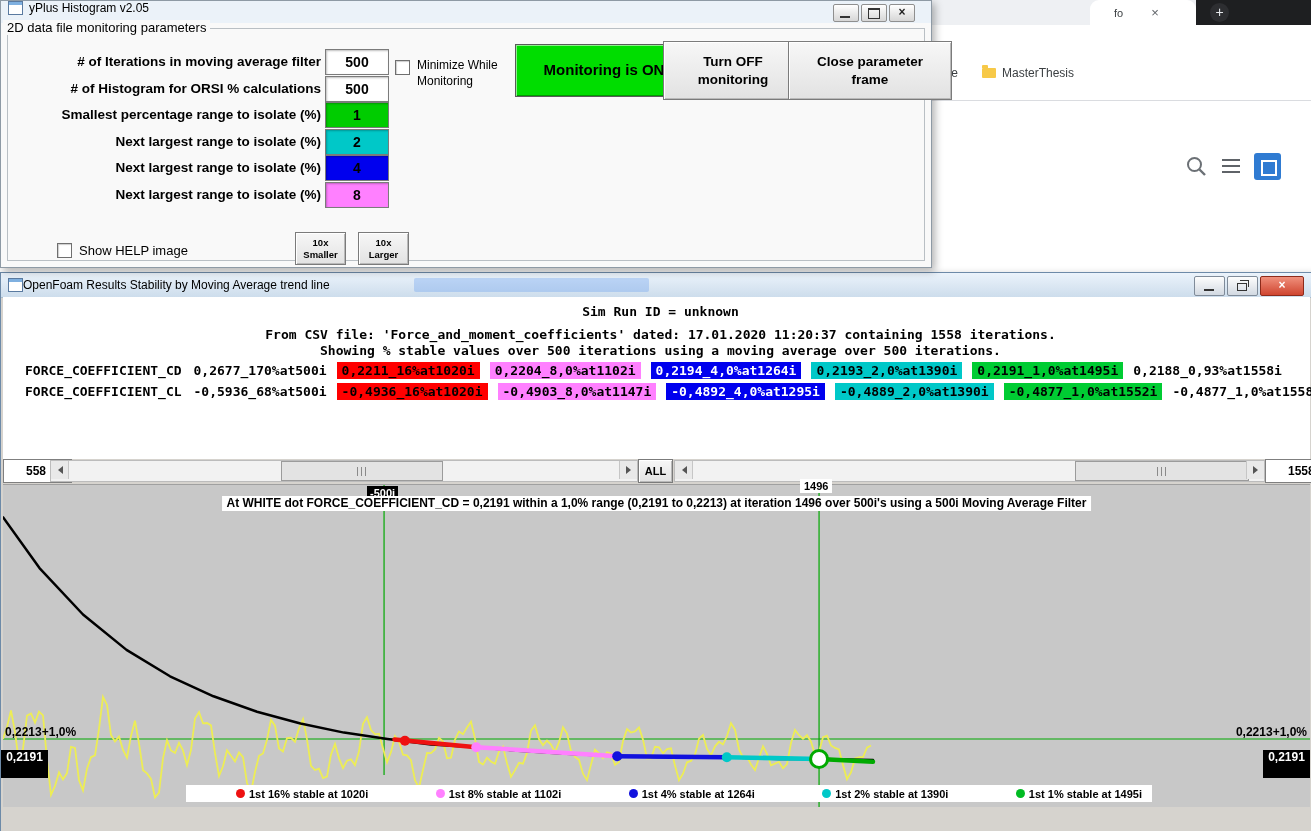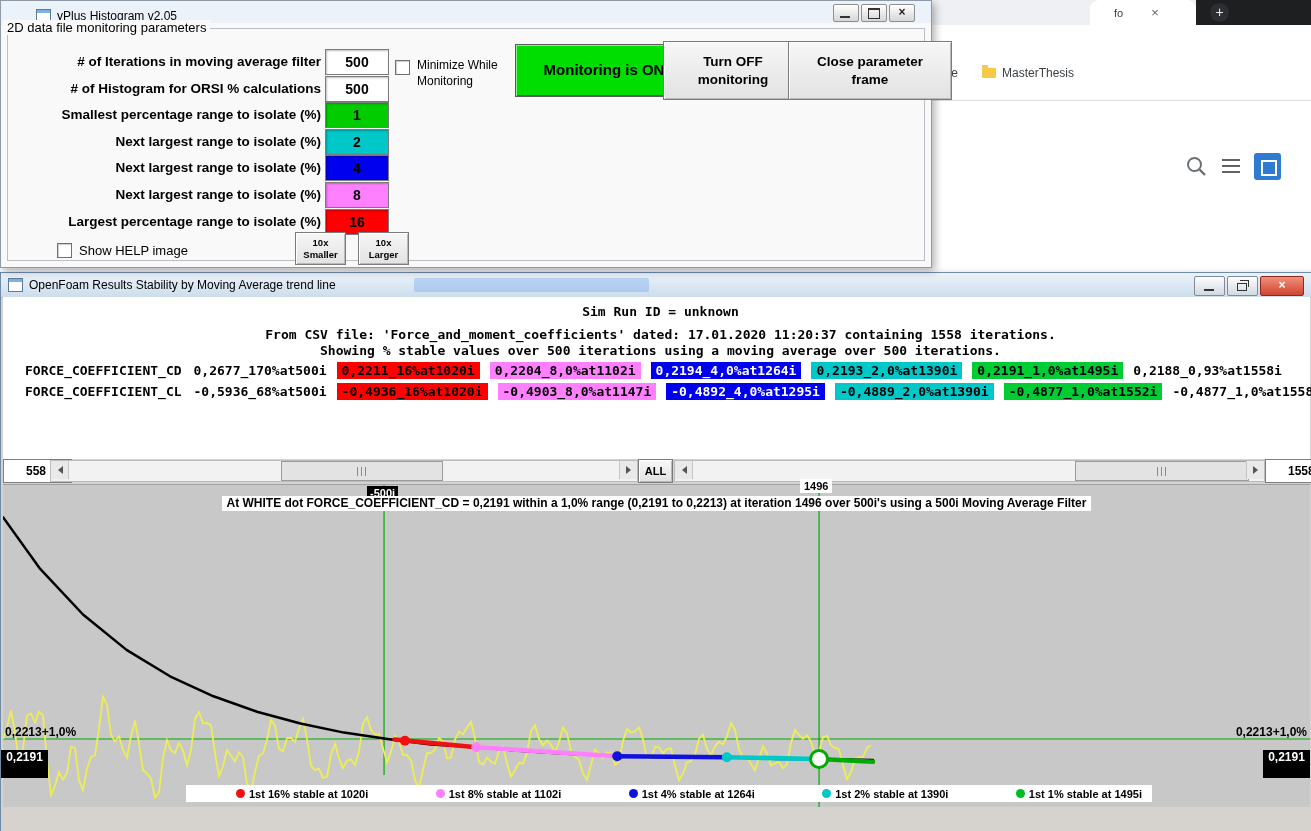--- a/index.html
+++ b/index.html
@@ -38,21 +38,21 @@
   .g-max{position:absolute;left:6px;top:3px;width:10px;height:8px;border:1px solid #333;border-top-width:2px;}
   .g-res{position:absolute;left:9px;top:6px;width:8px;height:6px;border:1px solid #333;}
   .g-res:before{content:"";position:absolute;left:2px;top:-4px;width:8px;height:6px;border:1px solid #333;border-bottom:none;border-left:none;}
   .g-x{position:absolute;left:0;right:0;top:0;bottom:0;text-align:center;font-size:12px;line-height:15px;color:#222;font-weight:bold;}
   .g-x.white{color:#fff;line-height:17px;}
   .appicon{width:13px;height:12px;margin-left:7px;border:1px solid #5a7aa0;background:#fff;position:relative;flex:none;}
   .appicon:before{content:"";position:absolute;left:0;top:0;right:0;height:3px;background:#7fb0e0;}
 
   
   #param-win{position:absolute;left:0;top:0;width:930px;height:266px;background:#f9f9f9;border:1px solid #8e9aa5;box-shadow:3px 3px 8px rgba(0,0,0,.30);z-index:20;}
-  #param-title{position:absolute;left:0;top:0;right:0;height:22px;background:rgba(233,241,249,0.86);display:flex;align-items:flex-end;padding-left:28px;}
+  #param-title{position:absolute;left:0;top:0;right:0;height:22px;background:rgba(233,241,249,0.86);display:flex;align-items:flex-start;}
   #param-title .ttl{margin-left:6px;font-size:12px;}
   #param-win .winbtns{right:16px;top:3px;}
   #groupbox{position:absolute;left:6px;top:27px;width:916px;height:231px;border:1px solid #b9bfc4;}
   #grouplabel{position:absolute;left:2px;top:19px;background:#f9f9f9;padding:0 4px;font-size:13px;z-index:2;}
   .prow{position:absolute;left:28px;width:360px;height:24px;}
   .plabel{position:absolute;left:0;top:0;width:292px;height:24px;display:flex;align-items:center;justify-content:flex-end;font-weight:bold;font-size:13.5px;white-space:nowrap;}
   .pval{position:absolute;left:296px;top:0;width:62px;height:24px;border:1px solid #7b7b7b;box-shadow:inset 1px 1px 2px rgba(0,0,0,.25);display:flex;align-items:center;justify-content:center;font-weight:bold;font-size:14px;background:#fff;}
   .cb{width:13px;height:13px;background:#fff;border:1px solid #6f6f6f;box-shadow:inset 1px 1px 1px rgba(0,0,0,.2);flex:none;}
   #cb-minimize{position:absolute;left:394px;top:57px;display:flex;gap:7px;}
   #cb-minimize .cb{margin-top:2px;}
@@ -62,21 +62,21 @@
   #btn-turnoff{position:absolute;left:662px;top:40px;width:118px;height:57px;font-size:13.5px;padding:0 10px;line-height:1.3;}
   #btn-closeframe{position:absolute;left:787px;top:40px;width:138px;height:57px;font-size:13.5px;padding:0 12px;line-height:1.3;}
   #cb-help{position:absolute;left:56px;top:242px;display:flex;align-items:center;gap:7px;font-size:13px;}
   #btn-smaller,#btn-larger{position:absolute;top:231px;width:49px;height:31px;font-size:9.5px;white-space:pre-line;line-height:1.25;z-index:3;}
   #btn-smaller{left:294px;}
   #btn-larger{left:357px;}
 
   
   #res-win{position:absolute;left:0;top:272px;width:1311px;height:559px;background:#d6d3ce;border:1px solid #6d8aa8;box-shadow:3px 3px 8px rgba(0,0,0,.30);z-index:15;}
   #res-title{position:absolute;left:0;top:0;right:0;height:24px;background:linear-gradient(#ebf3fb,#cdddec);border-bottom:1px solid #a8bccd;display:flex;align-items:center;}
-  #res-title .ttl{margin-left:6px;font-size:12px;position:relative;z-index:2;}
+  #res-title .ttl{font-size:12px;position:relative;z-index:2;}
   #res-highlight{position:absolute;left:413px;top:5px;width:235px;height:14px;background:rgba(90,150,240,.30);border-radius:2px;}
   #res-win .winbtns{right:8px;top:3px;}
   #textpanel{position:absolute;left:2px;top:24px;width:1307px;height:162px;background:#fff;font-family:"DejaVu Sans Mono",monospace;font-weight:bold;font-size:13px;}
   .tline{margin-left:8px;height:16px;line-height:16px;white-space:pre;text-align:center;}
   #textpanel .first{padding-top:7px;height:23px;}
   .crow{margin-left:22px;margin-top:2px;display:flex;align-items:center;height:19px;white-space:pre;}
   .cfirst{margin-left:12px;}
   .cell{margin-left:10px;padding:1px 5px;}
   .clast{margin-left:10px;text-align:right;}
 
@@ -197,24 +197,20 @@
       <span class="plabel">Next largest range to isolate (%)</span>
       <span class="pval" style="background-color: rgb(0, 200, 200);">2</span>
     </div>
     <div class="prow" style="top:154px">
       <span class="plabel">Next largest range to isolate (%)</span>
       <span class="pval" style="background-color: rgb(0, 0, 238);">4</span>
     </div>
     <div class="prow" style="top:181px">
       <span class="plabel">Next largest range to isolate (%)</span>
       <span class="pval" style="background-color: rgb(255, 128, 255);">8</span>
-    </div>
-    <div class="prow" style="top:208px">
-      <span class="plabel">Largest percentage range to isolate (%)</span>
-      <span class="pval" style="background-color: rgb(255, 0, 0);">16</span>
     </div>
 
     <div id="cb-minimize">
       <span class="cb"></span>
       <span class="cbl">Minimize While Monitoring</span>
     </div>
 
     <div id="btn-monitoring" style="background-color: rgb(0, 221, 0);">Monitoring is ON</div>
     <div id="btn-turnoff" class="btn3d">Turn OFF monitoring</div>
     <div id="btn-closeframe" class="btn3d">Close parameter frame</div>

